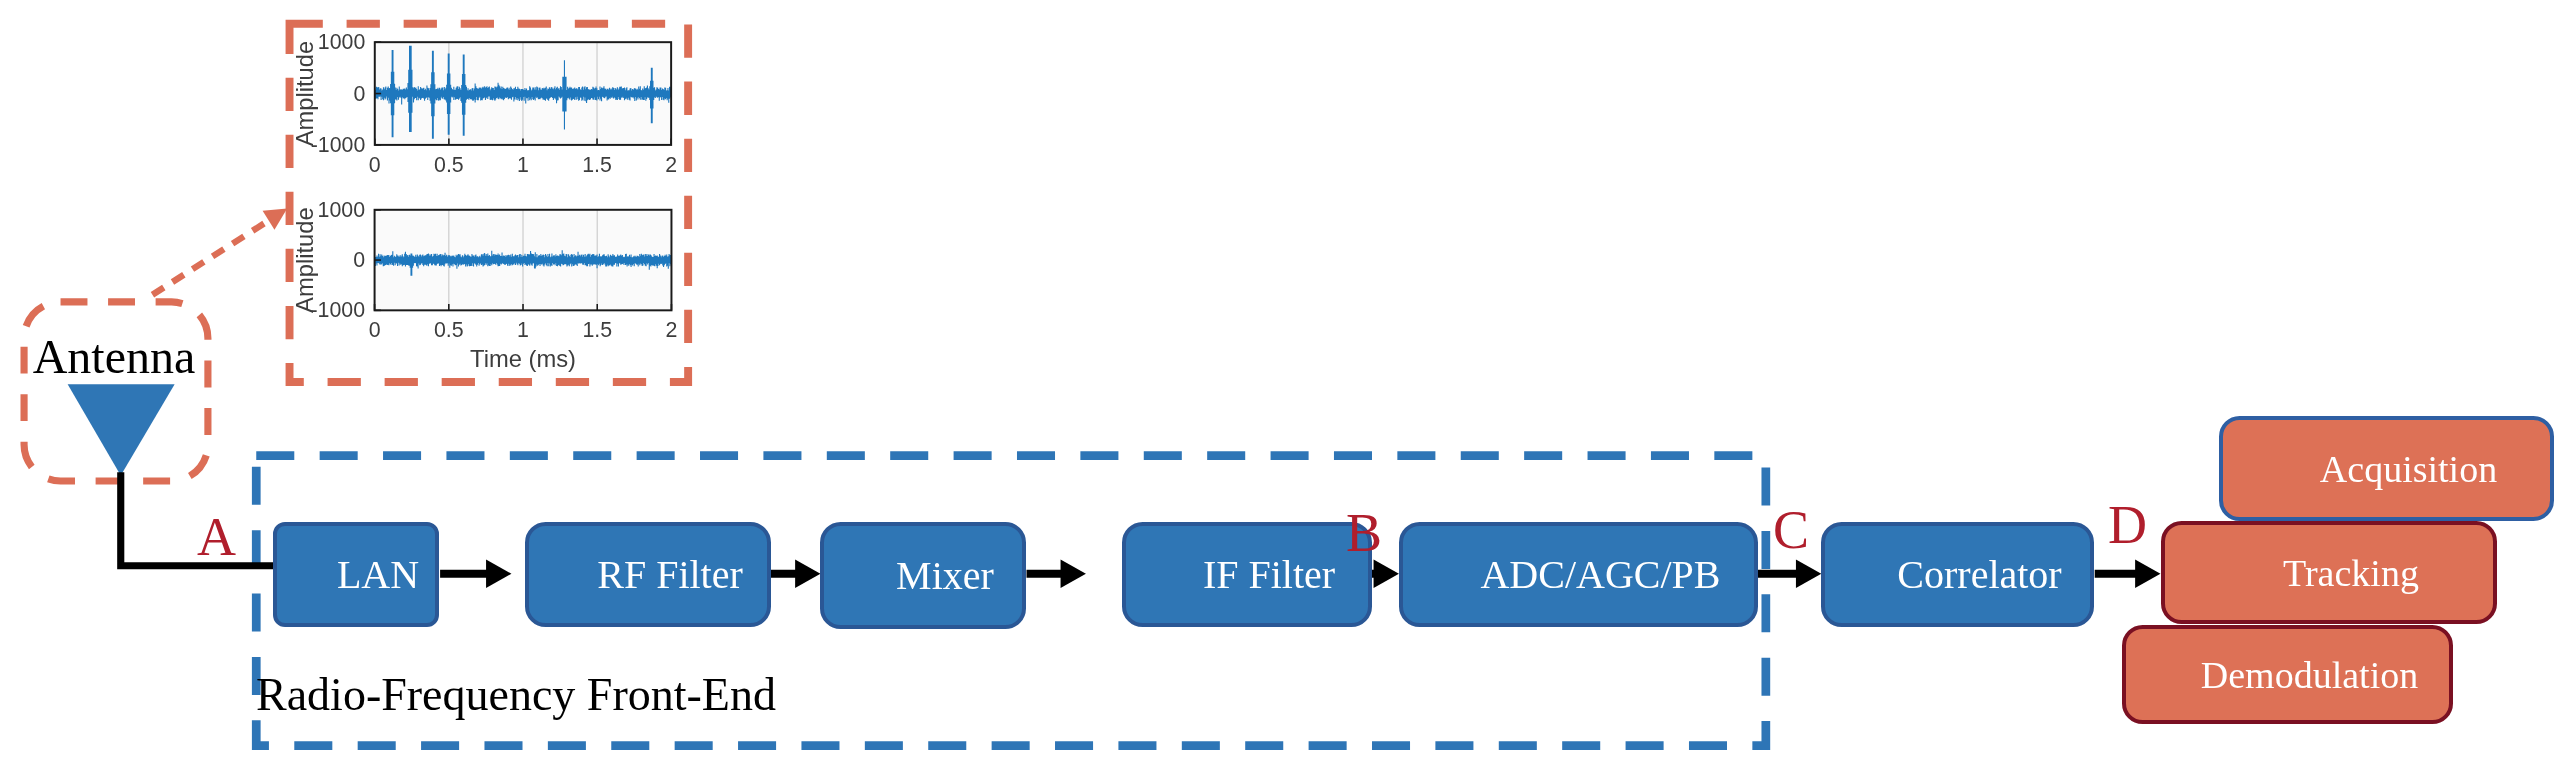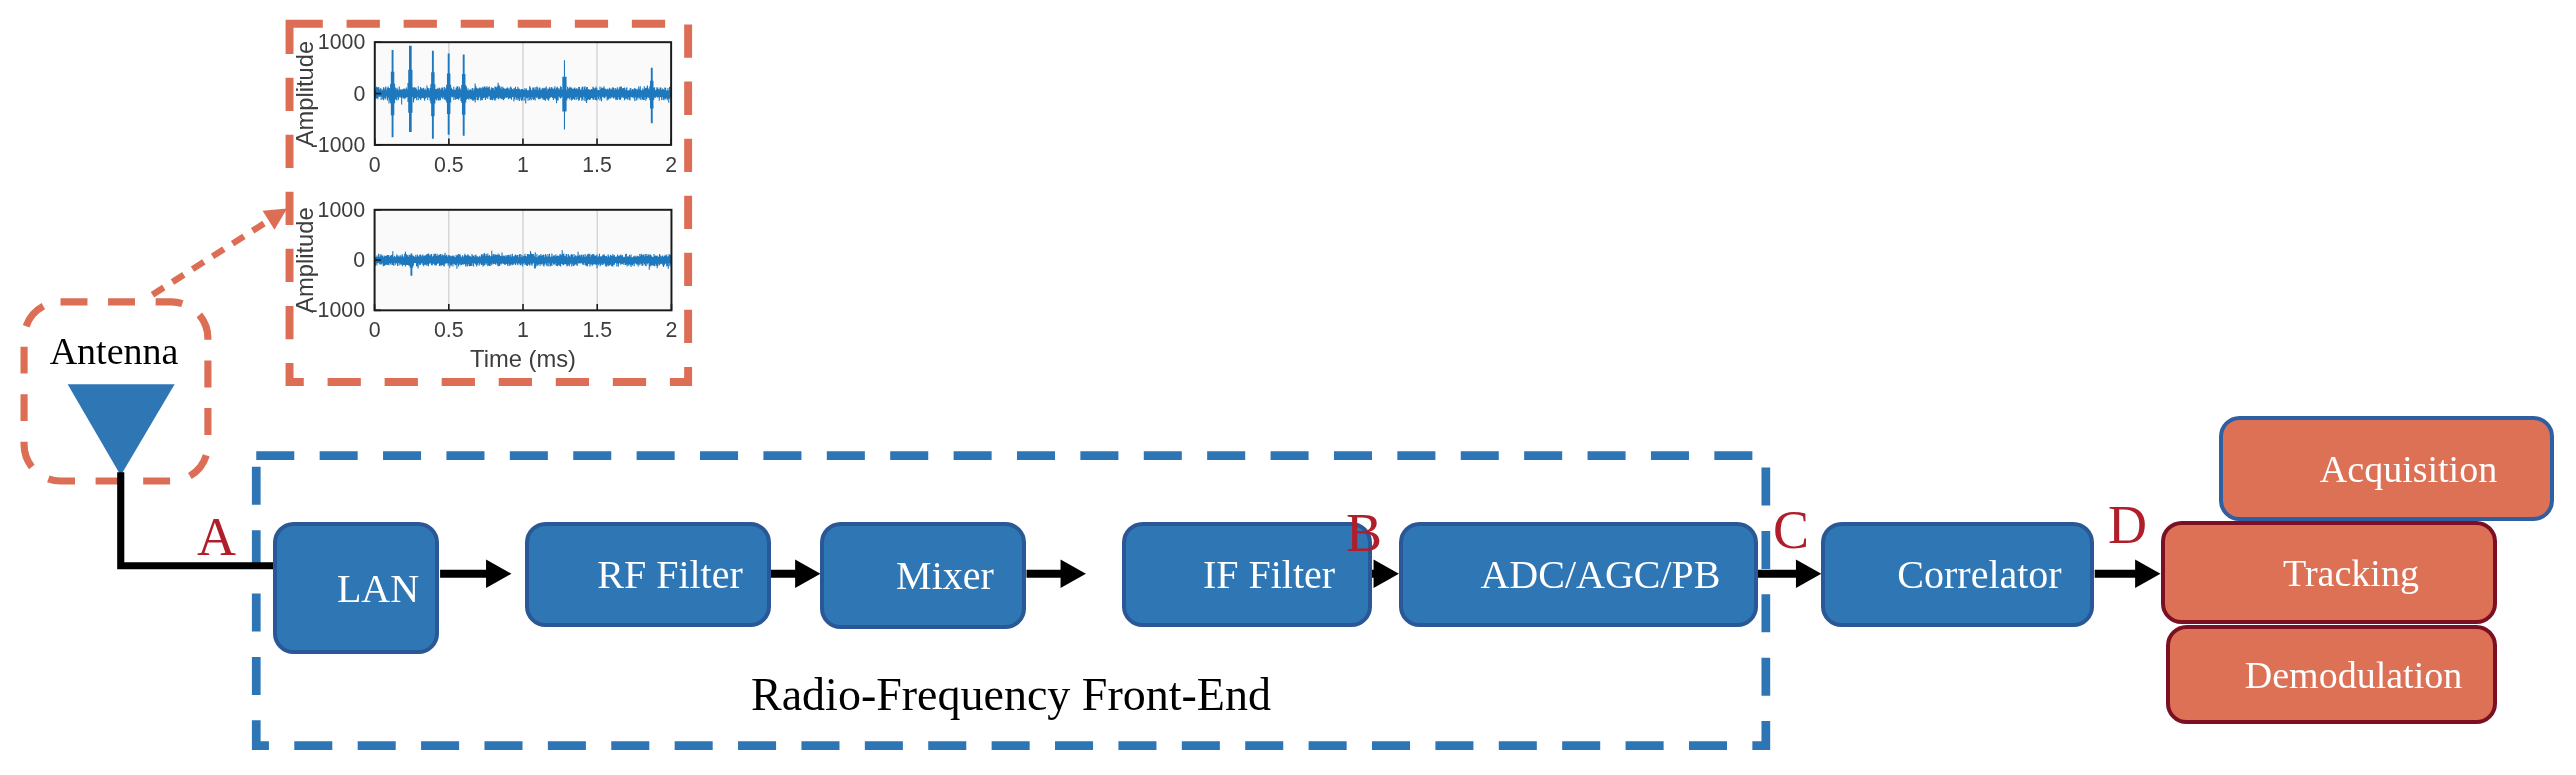--- a/index.html
+++ b/index.html
@@ -18,34 +18,34 @@
   .callout-head{fill:var(--dashed-red);}
 
   
   .block{position:absolute;display:flex;align-items:center;justify-content:center;
          box-sizing:border-box;color:#fff;background:var(--block-fill);
          border:4px solid var(--block-border);border-radius:20.6px;
          font-size:40px;z-index:2;padding-left:44px;}
   .pblock{background:var(--orange-fill);border-color:var(--maroon);font-size:38px;}
   .pblock.acq{border-color:var(--steel);}
 
-  .b-lan{left:273px;top:522px;width:166px;height:132px;}
+  .b-lan{left:273px;top:522px;width:166px;height:105px;border-radius:12px;}
   .b-rf{left:525px;top:522px;width:246px;height:105px;}
   .b-mixer{left:820px;top:522px;width:206px;height:107px;}
   .b-if{left:1086px;top:522px;width:250px;height:105px;margin-left:36px;}
   .b-adc{left:1399px;top:522px;width:359px;height:105px;}
   .b-corr{left:1821px;top:522px;width:273px;height:105px;}
   .b-acq{left:2219px;top:416px;width:335px;height:105px;z-index:2;}
   .b-trk{left:2161px;top:521px;width:336px;height:103px;z-index:3;text-align:center;}
-  .b-dem{left:2122px;top:625px;width:331px;height:99px;z-index:4;margin-left:44px;}
+  .b-dem{left:2122px;top:625px;width:331px;height:99px;z-index:4;}
 
   
   .antenna-label{position:absolute;left:20px;top:329px;width:188px;text-align:center;
-                 font-size:38px;color:#000;z-index:2;}
-  .rfe-label{position:absolute;left:256px;top:668px;width:1510px;text-align:center;
+                 font-size:48px;color:#000;z-index:2;}
+  .rfe-label{position:absolute;left:256px;top:668px;width:1510px;
              font-size:46px;color:#000;z-index:2;}
   .pt-letter{position:absolute;color:var(--crimson);font-size:54px;line-height:1;z-index:5;}
   .l-a{left:197px;top:510px;}
   .l-b{left:1346px;top:506px;}
   .l-c{left:1773px;top:503px;}
   .l-d{left:2108px;top:498px;}
 
   
   .plot-svg{position:absolute;z-index:2;}
   #plot1{left:289px;top:24px;}

